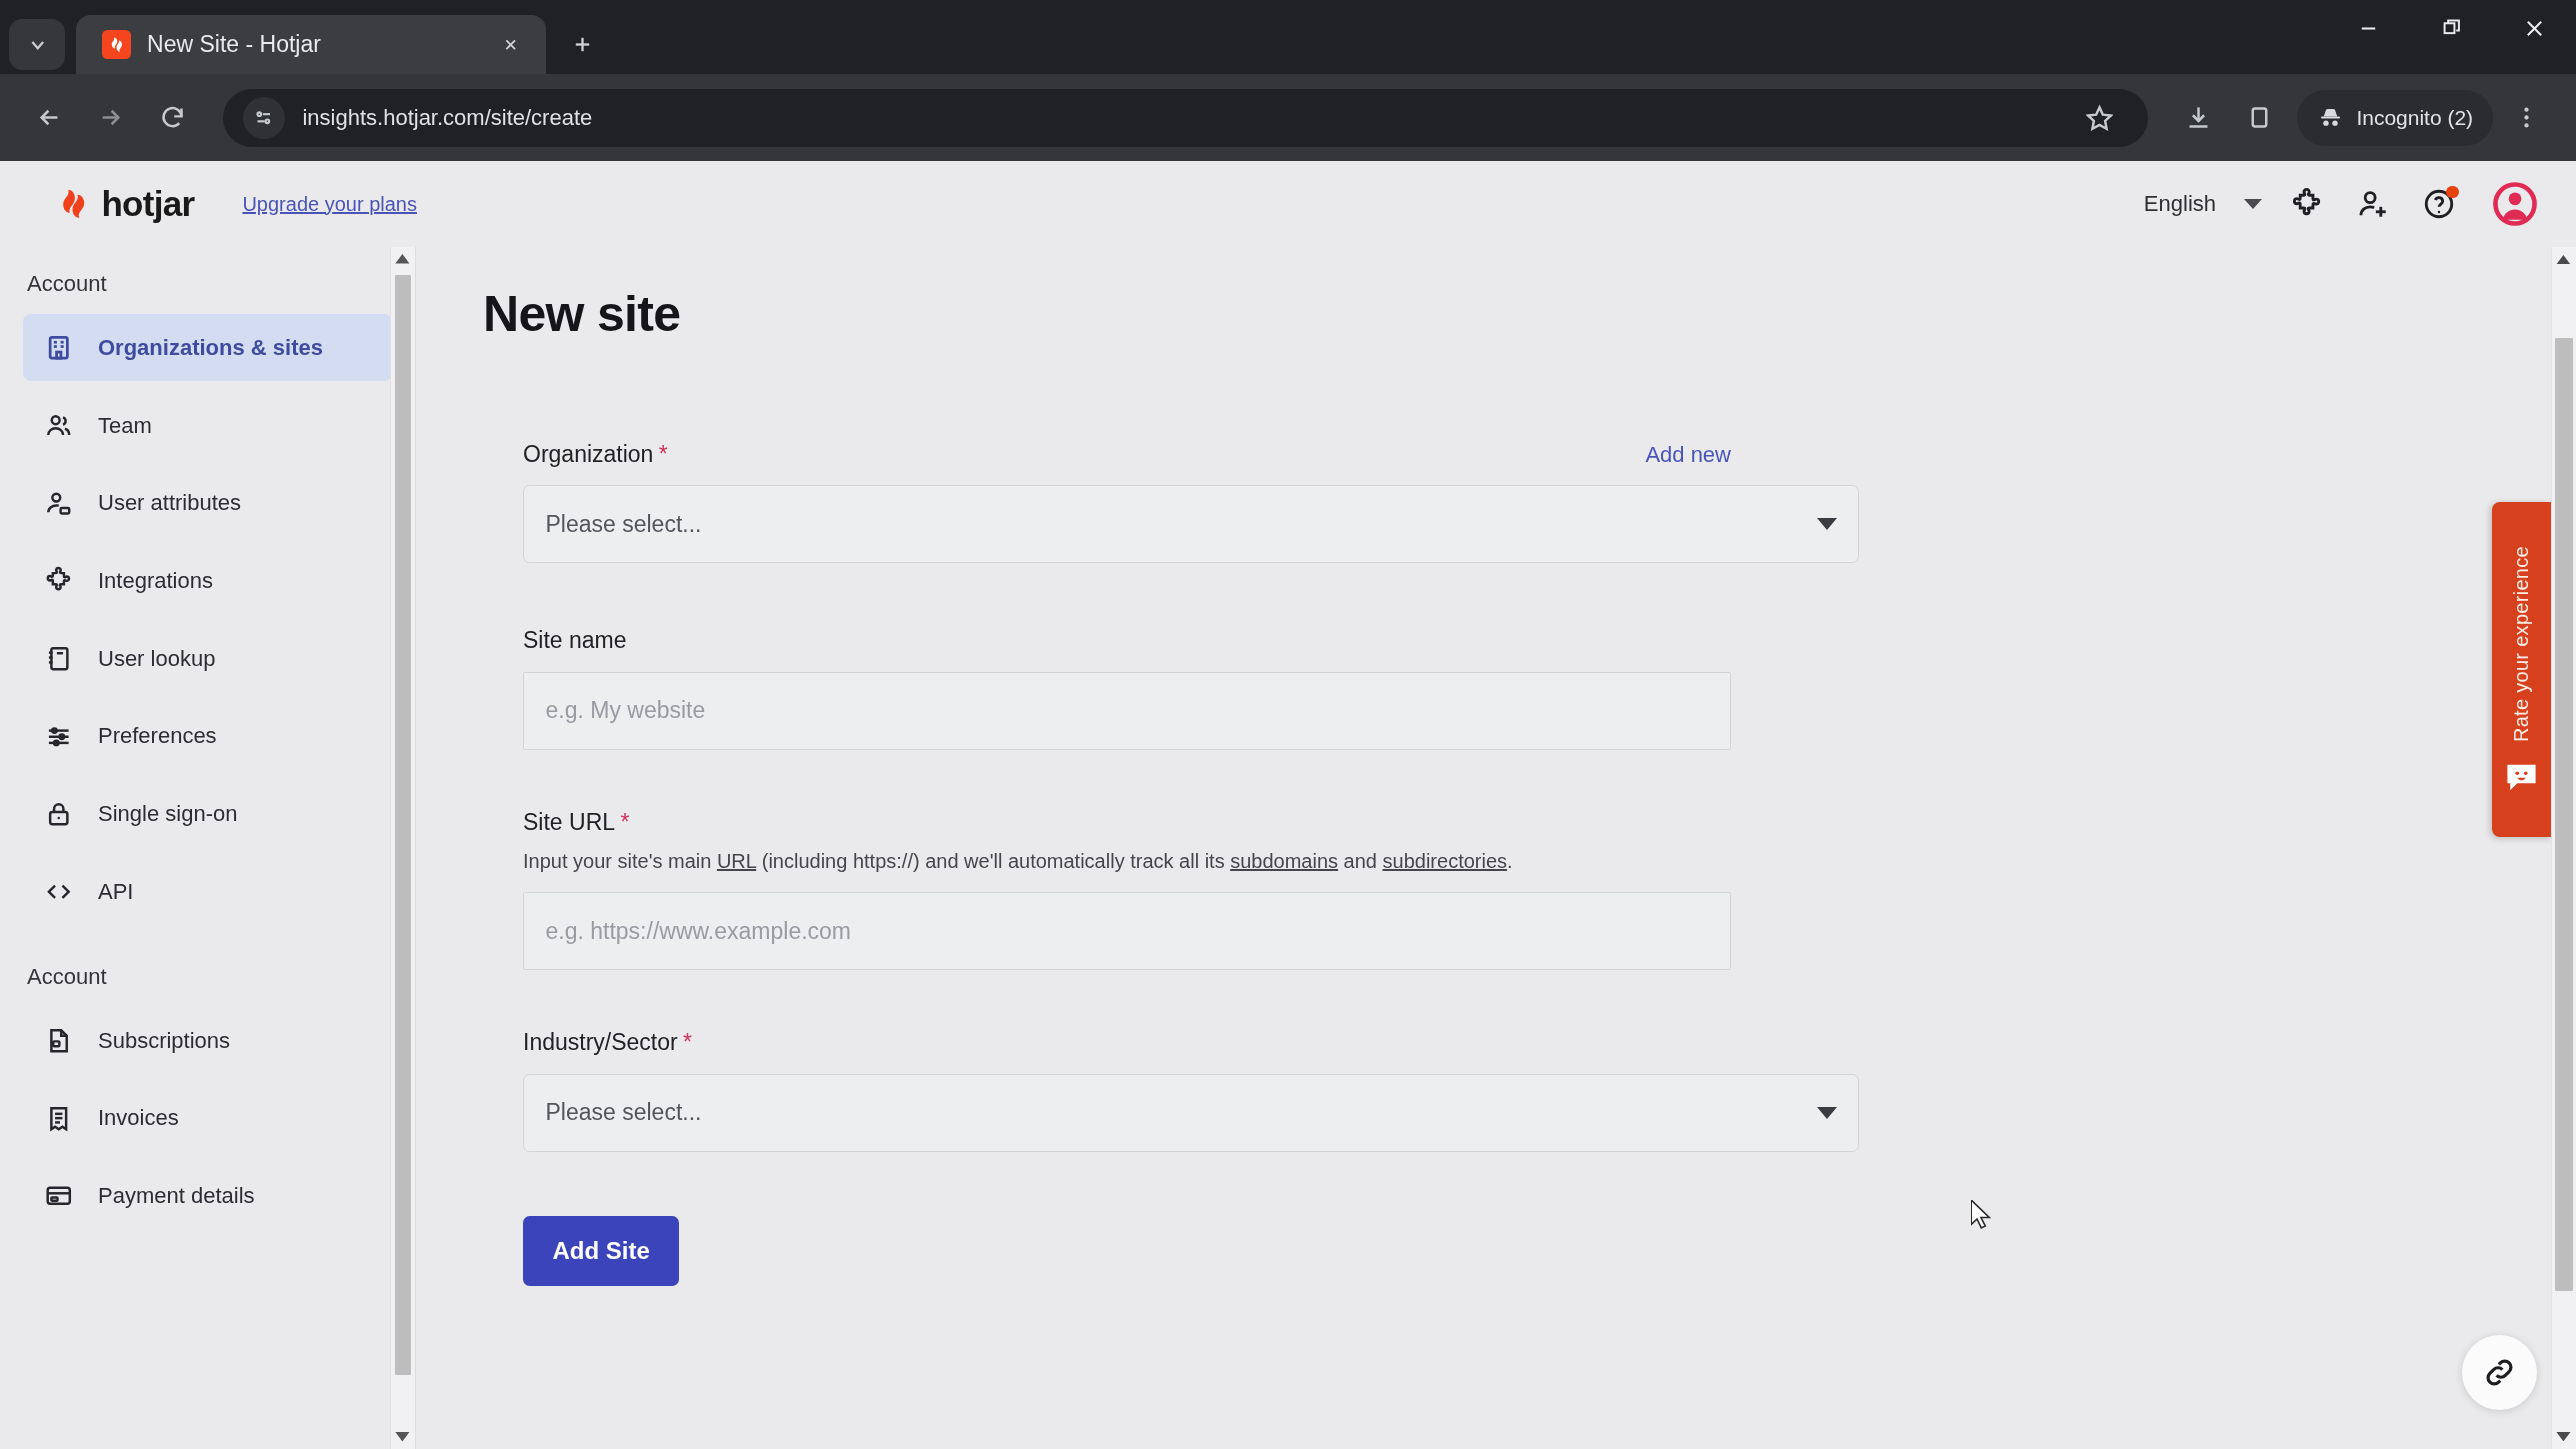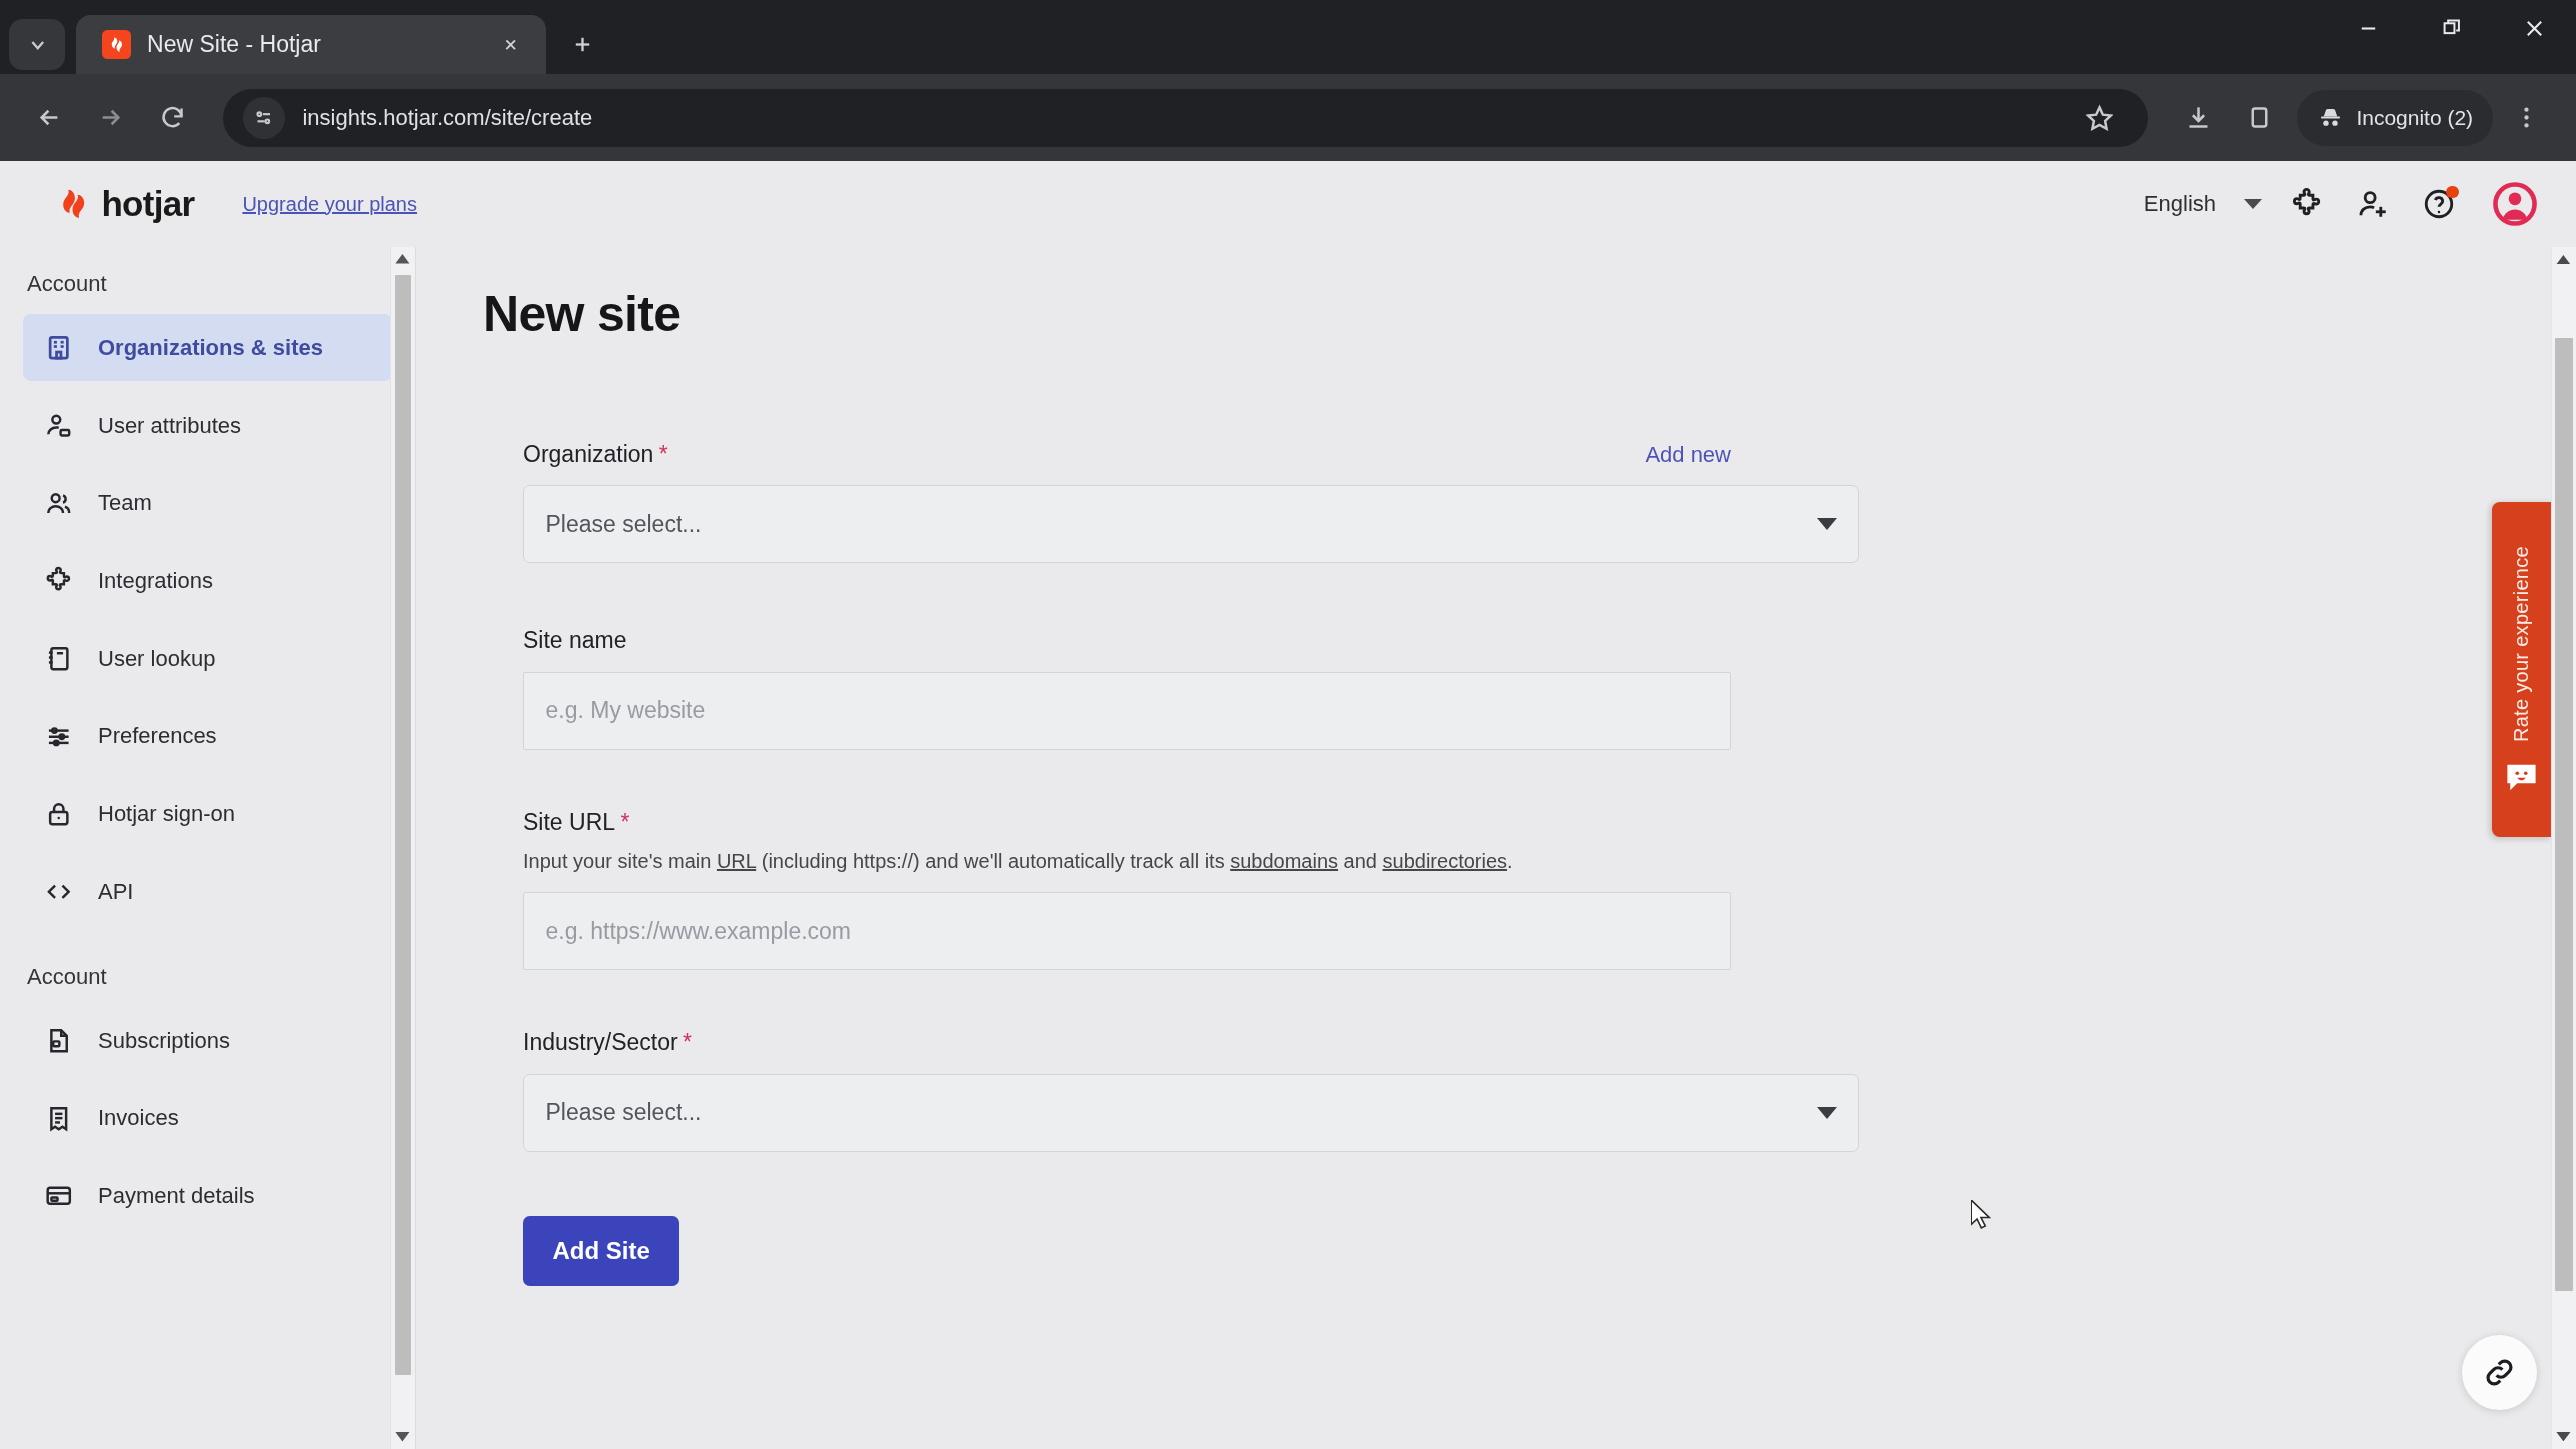--- a/index.html
+++ b/index.html
@@ -407,38 +407,38 @@
                   <line x1="13.5" y1="11" x2="16" y2="11"></line>
                   <rect x="10.2" y="15.5" width="3.6" height="5"></rect>
                 </svg>
             </span>
             <span class="sb-label">Organizations &amp; sites</span>
           </div>
 
           <div class="sb-item">
             <span class="sb-ico">
               <svg viewBox="0 0 24 24">
-                  <circle cx="10" cy="7" r="3.2"></circle>
-                  <path d="M3.5 19c0-3.3 2.9-5.5 6.5-5.5h2"></path>
-                  <rect x="13.5" y="15.5" width="7" height="4.5" rx="1"></rect>
-                </svg>
-            </span>
-            <span class="sb-label">User attributes</span>
-          </div>
-
-          <div class="sb-item">
-            <span class="sb-ico">
-              <svg viewBox="0 0 24 24">
                   <circle cx="9.5" cy="7.5" r="3.2"></circle>
                   <path d="M3.5 19.5c0-3.3 2.7-5.5 6-5.5s6 2.2 6 5.5"></path>
                   <path d="M15.5 5.2a3.2 3.2 0 0 1 0 6"></path>
                   <path d="M17 14.4c2.2.6 3.5 2.5 3.5 5.1"></path>
                 </svg>
             </span>
             <span class="sb-label">Team</span>
+          </div>
+
+          <div class="sb-item">
+            <span class="sb-ico">
+              <svg viewBox="0 0 24 24">
+                  <circle cx="10" cy="7" r="3.2"></circle>
+                  <path d="M3.5 19c0-3.3 2.9-5.5 6.5-5.5h2"></path>
+                  <rect x="13.5" y="15.5" width="7" height="4.5" rx="1"></rect>
+                </svg>
+            </span>
+            <span class="sb-label">User attributes</span>
           </div>
 
           <div class="sb-item">
             <span class="sb-ico">
               <svg viewBox="0 0 24 24">
                   <path d="M10 3.5a1.8 1.8 0 0 1 3.6 0c0 .8-.6 1.1-.6 1.6 0 .4.3.7.8.7h2.4v2.5c0 .5.3.8.7.8.5 0 .9-.6 1.6-.6a1.8 1.8 0 0 1 0 3.6c-.7 0-1.1-.6-1.6-.6-.4 0-.7.3-.7.8v2.5h-2.5c-.5 0-.8.3-.8.7 0 .5.6.9.6 1.6a1.8 1.8 0 0 1-3.6 0c0-.7.6-1.1.6-1.6 0-.4-.3-.7-.8-.7H7.2V12c0-.5-.3-.8-.7-.8-.5 0-.9.6-1.6.6a1.8 1.8 0 0 1 0-3.6c.7 0 1.1.6 1.6.6.4 0 .7-.3.7-.8V5.8h2.5c.5 0 .8-.3.8-.7 0-.5-.6-.9-.6-1.6z"></path>
                 </svg>
             </span>
             <span class="sb-label">Integrations</span>
           </div>
@@ -471,21 +471,21 @@
           </div>
 
           <div class="sb-item">
             <span class="sb-ico">
               <svg viewBox="0 0 24 24">
                   <rect x="5" y="10.5" width="14" height="10" rx="1.8"></rect>
                   <path d="M8.2 10.5V8a3.8 3.8 0 0 1 7.6 0v2.5"></path>
                   <circle cx="12" cy="15.5" r="1" fill="#26262c" stroke="none"></circle>
                 </svg>
             </span>
-            <span class="sb-label">Hotjar sign-on</span>
+            <span class="sb-label">Single sign-on</span>
           </div>
 
           <div class="sb-item">
             <span class="sb-ico">
               <svg viewBox="0 0 24 24">
                   <polyline points="9 7 4 12 9 17"></polyline>
                   <polyline points="15 7 20 12 15 17"></polyline>
                 </svg>
             </span>
             <span class="sb-label">API</span>

